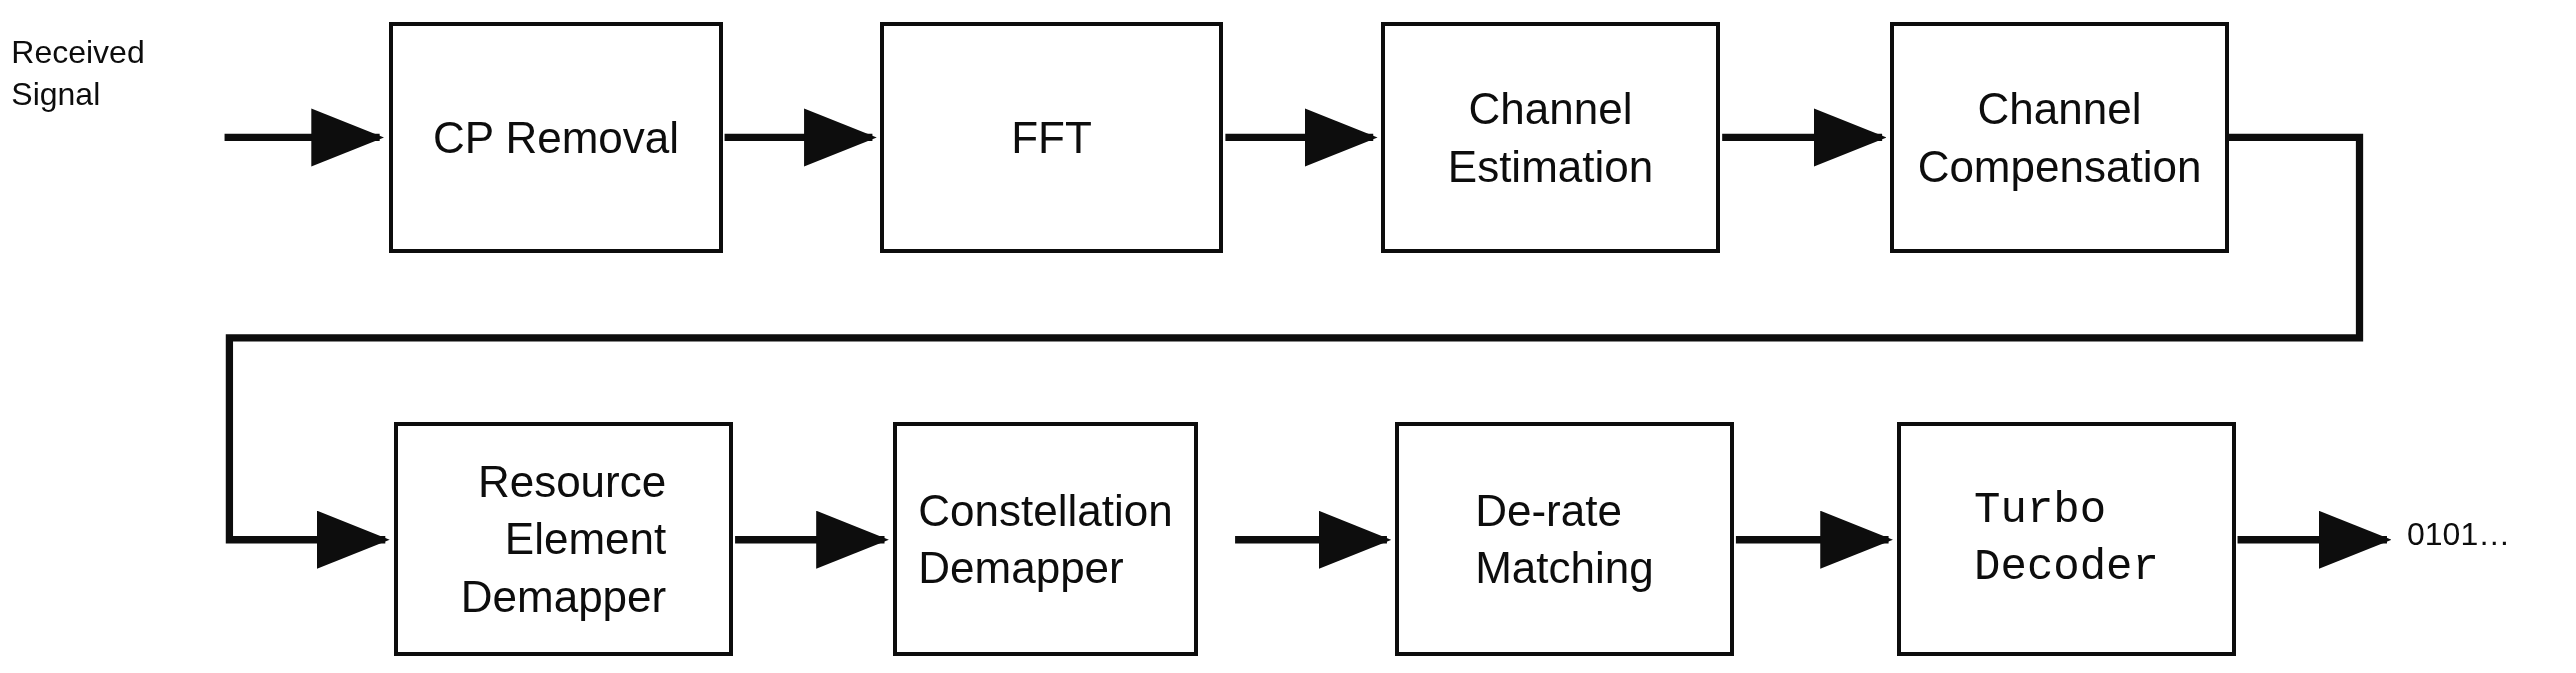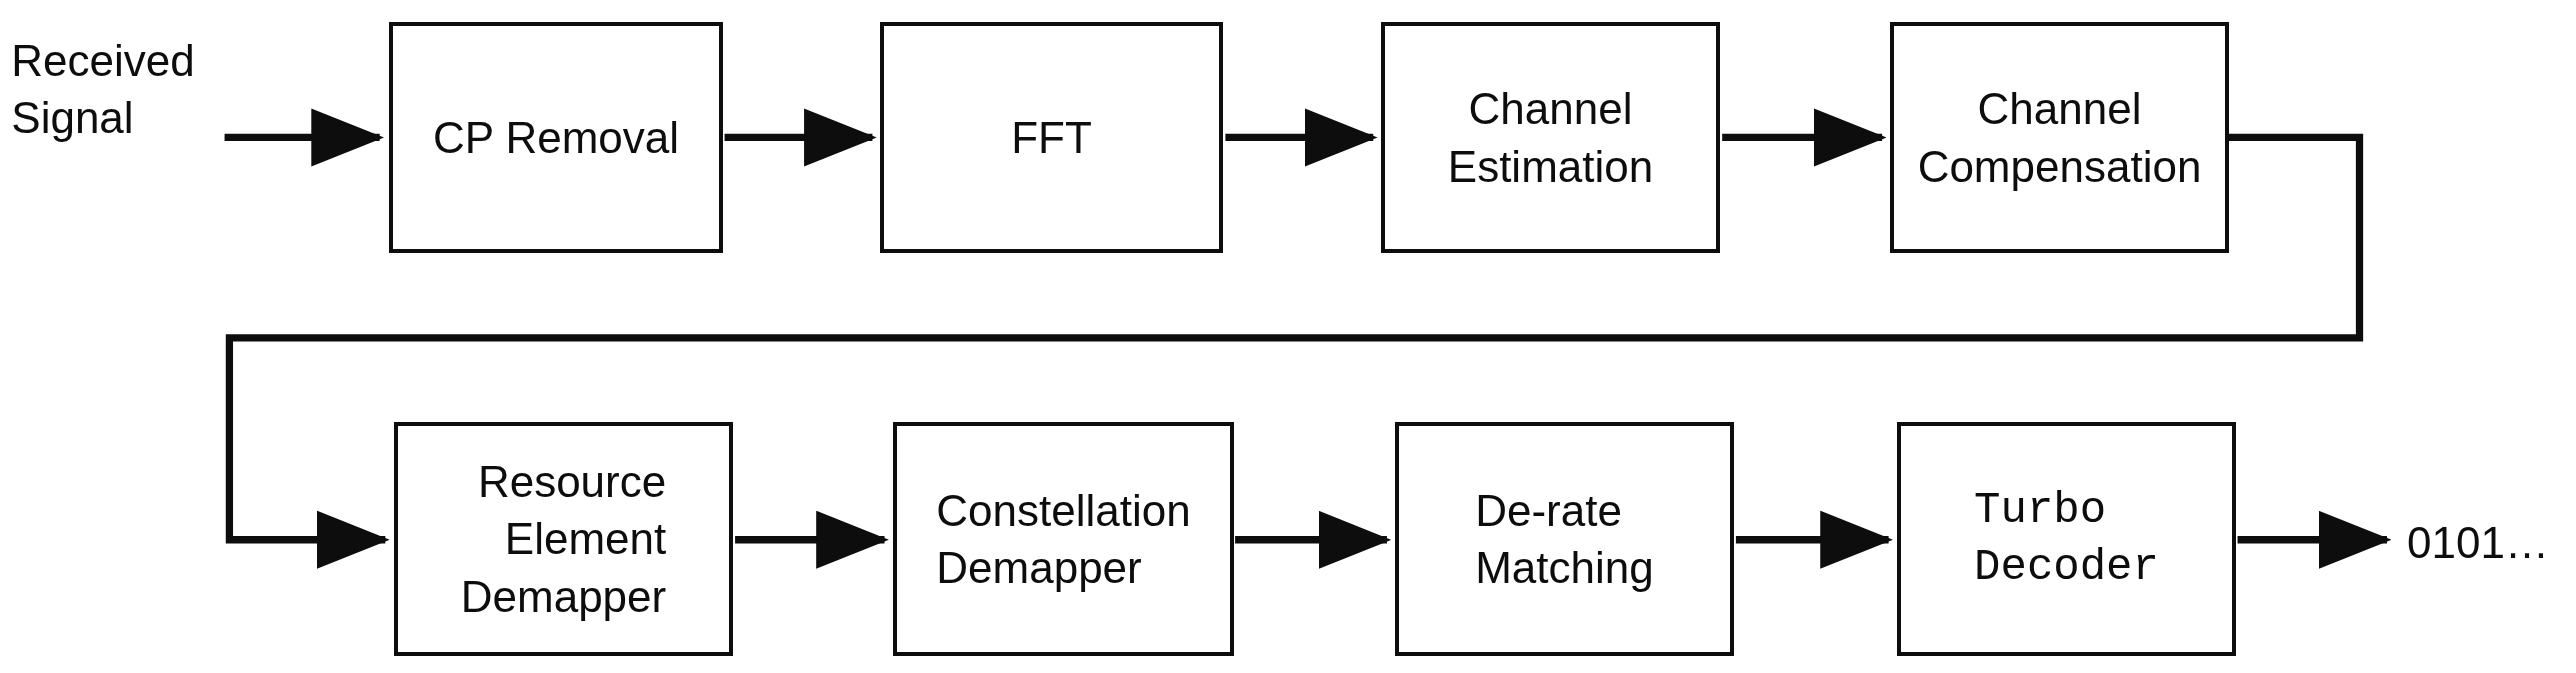--- a/index.html
+++ b/index.html
@@ -43,21 +43,21 @@
     letter-spacing: 0px;
     padding: 0 3.2px;
   }
   .block-label.overflow {
     white-space: pre-line;
     width: 380px;
   }
   .edge-label {
     position: absolute;
     font-family: "Liberation Sans", sans-serif;
-    font-size: 44px;
+    font-size: 32px;
     line-height: 1.30;
     color: #0d0d0d;
     white-space: pre-line;
     text-align: left;
   }
 </style>
 </head>
 <body>
 
 <div id="diagram-root">
@@ -110,21 +110,21 @@
     <span class="block-label overflow">Channel
 Compensation</span>
   </div>
 
   <div class="block" style="left:394px; top:422px; width:339px; height:234px;">
     <span class="block-label" style="text-align:right;">Resource
 Element
 Demapper</span>
   </div>
 
-  <div class="block" style="left:893px; top:422px; width:341px; height:234px;">
+  <div class="block" style="left:893px; top:422px; width:305px; height:234px;">
     <span class="block-label" style="text-align:left;">Constellation
 Demapper</span>
   </div>
 
   <div class="block" style="left:1395px; top:422px; width:339px; height:234px;">
     <span class="block-label" style="text-align:left;">De-rate
 Matching</span>
   </div>
 
   <div class="block" style="left:1897px; top:422px; width:339px; height:234px;">

